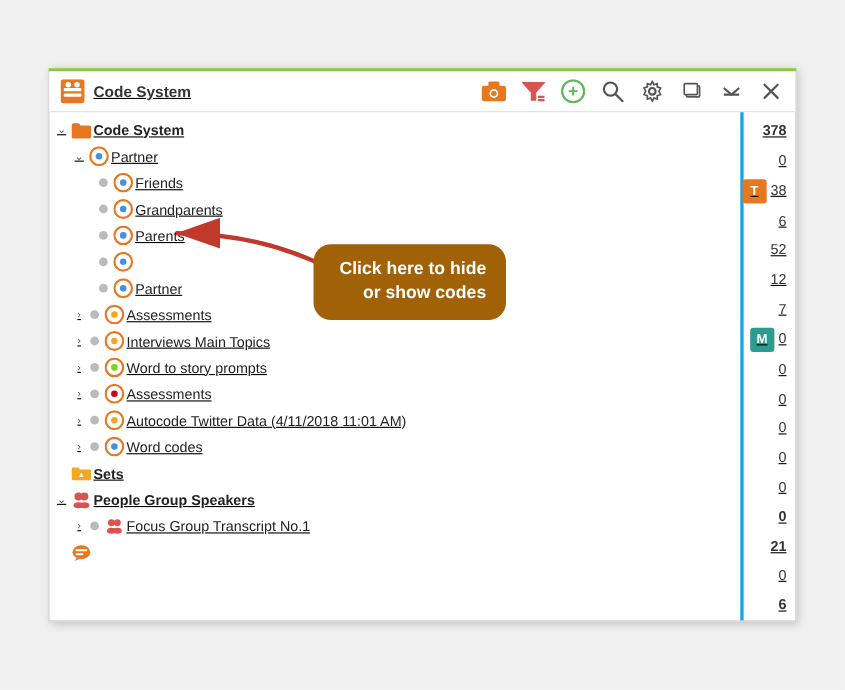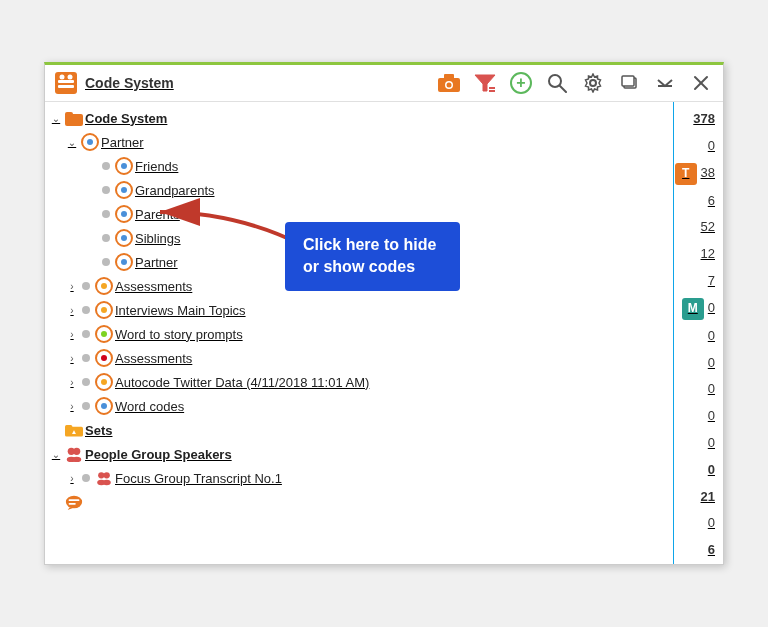--- a/index.html
+++ b/index.html
@@ -62,37 +62,37 @@
       flex: 1;
       position: relative;
     }
     .tree-panel {
       flex: 1;
       padding: 4px 0;
       overflow-y: auto;
     }
     .right-sidebar {
       width: 50px;
-      border-left: 1px solid #0ea5e9;
+      border-left: 3px solid #0ea5e9;
       display: flex;
       flex-direction: column;
       align-items: flex-end;
       padding: 4px 8px 0 0;
     }
     .tree-row {
       display: flex;
       align-items: center;
       padding: 3px 4px;
       cursor: pointer;
       user-select: none;
       position: relative;
     }
     .indent-0 { padding-left: 4px; }
     .indent-1 { padding-left: 20px; }
-    .indent-2 { padding-left: 40px; }
+    .indent-2 { padding-left: 28px; }
     .chevron {
       width: 14px;
       height: 14px;
       display: inline-flex;
       align-items: center;
       justify-content: center;
       font-size: 10px;
       color: #555;
       flex-shrink: 0;
     }
@@ -139,27 +139,27 @@
       position: absolute;
       top: 80px;
       left: 60px;
       pointer-events: none;
       z-index: 10;
     }
     .annotation-box {
       position: absolute;
       top: 40px;
       left: 180px;
-      background: #1d4ed8;
+      background: #a16207;
       color: #fff;
       padding: 12px 18px;
-      border-radius: 4px;
+      border-radius: 16px;
       font-size: 16px;
       font-weight: bold;
-      text-align: left;
+      text-align: right;
       line-height: 1.4;
       width: 175px;
     }
     .arrow-svg {
       position: absolute;
       top: 0;
       left: 0;
       width: 220px;
       height: 120px;
     }
@@ -307,21 +307,20 @@
 
       <div class="tree-row indent-2">
         <span class="chevron-placeholder"></span>
         <span style="width:8px;height:8px;border-radius:50%;background:#bbb;display:inline-block;margin:0 3px;flex-shrink:0;"></span>
         <span class="node-icon">
           <svg width="18" height="18" viewBox="0 0 18 18">
             <circle cx="9" cy="9" r="8" fill="white" stroke="#e87722" stroke-width="2"></circle>
             <circle cx="9" cy="9" r="3" fill="#4a90d9"></circle>
           </svg>
         </span>
-        <span class="label-text">Siblings</span>
       </div>
 
       <div class="tree-row indent-2">
         <span class="chevron-placeholder"></span>
         <span style="width:8px;height:8px;border-radius:50%;background:#bbb;display:inline-block;margin:0 3px;flex-shrink:0;"></span>
         <span class="node-icon">
           <svg width="18" height="18" viewBox="0 0 18 18">
             <circle cx="9" cy="9" r="8" fill="white" stroke="#e87722" stroke-width="2"></circle>
             <circle cx="9" cy="9" r="3" fill="#4a90d9"></circle>
           </svg>

